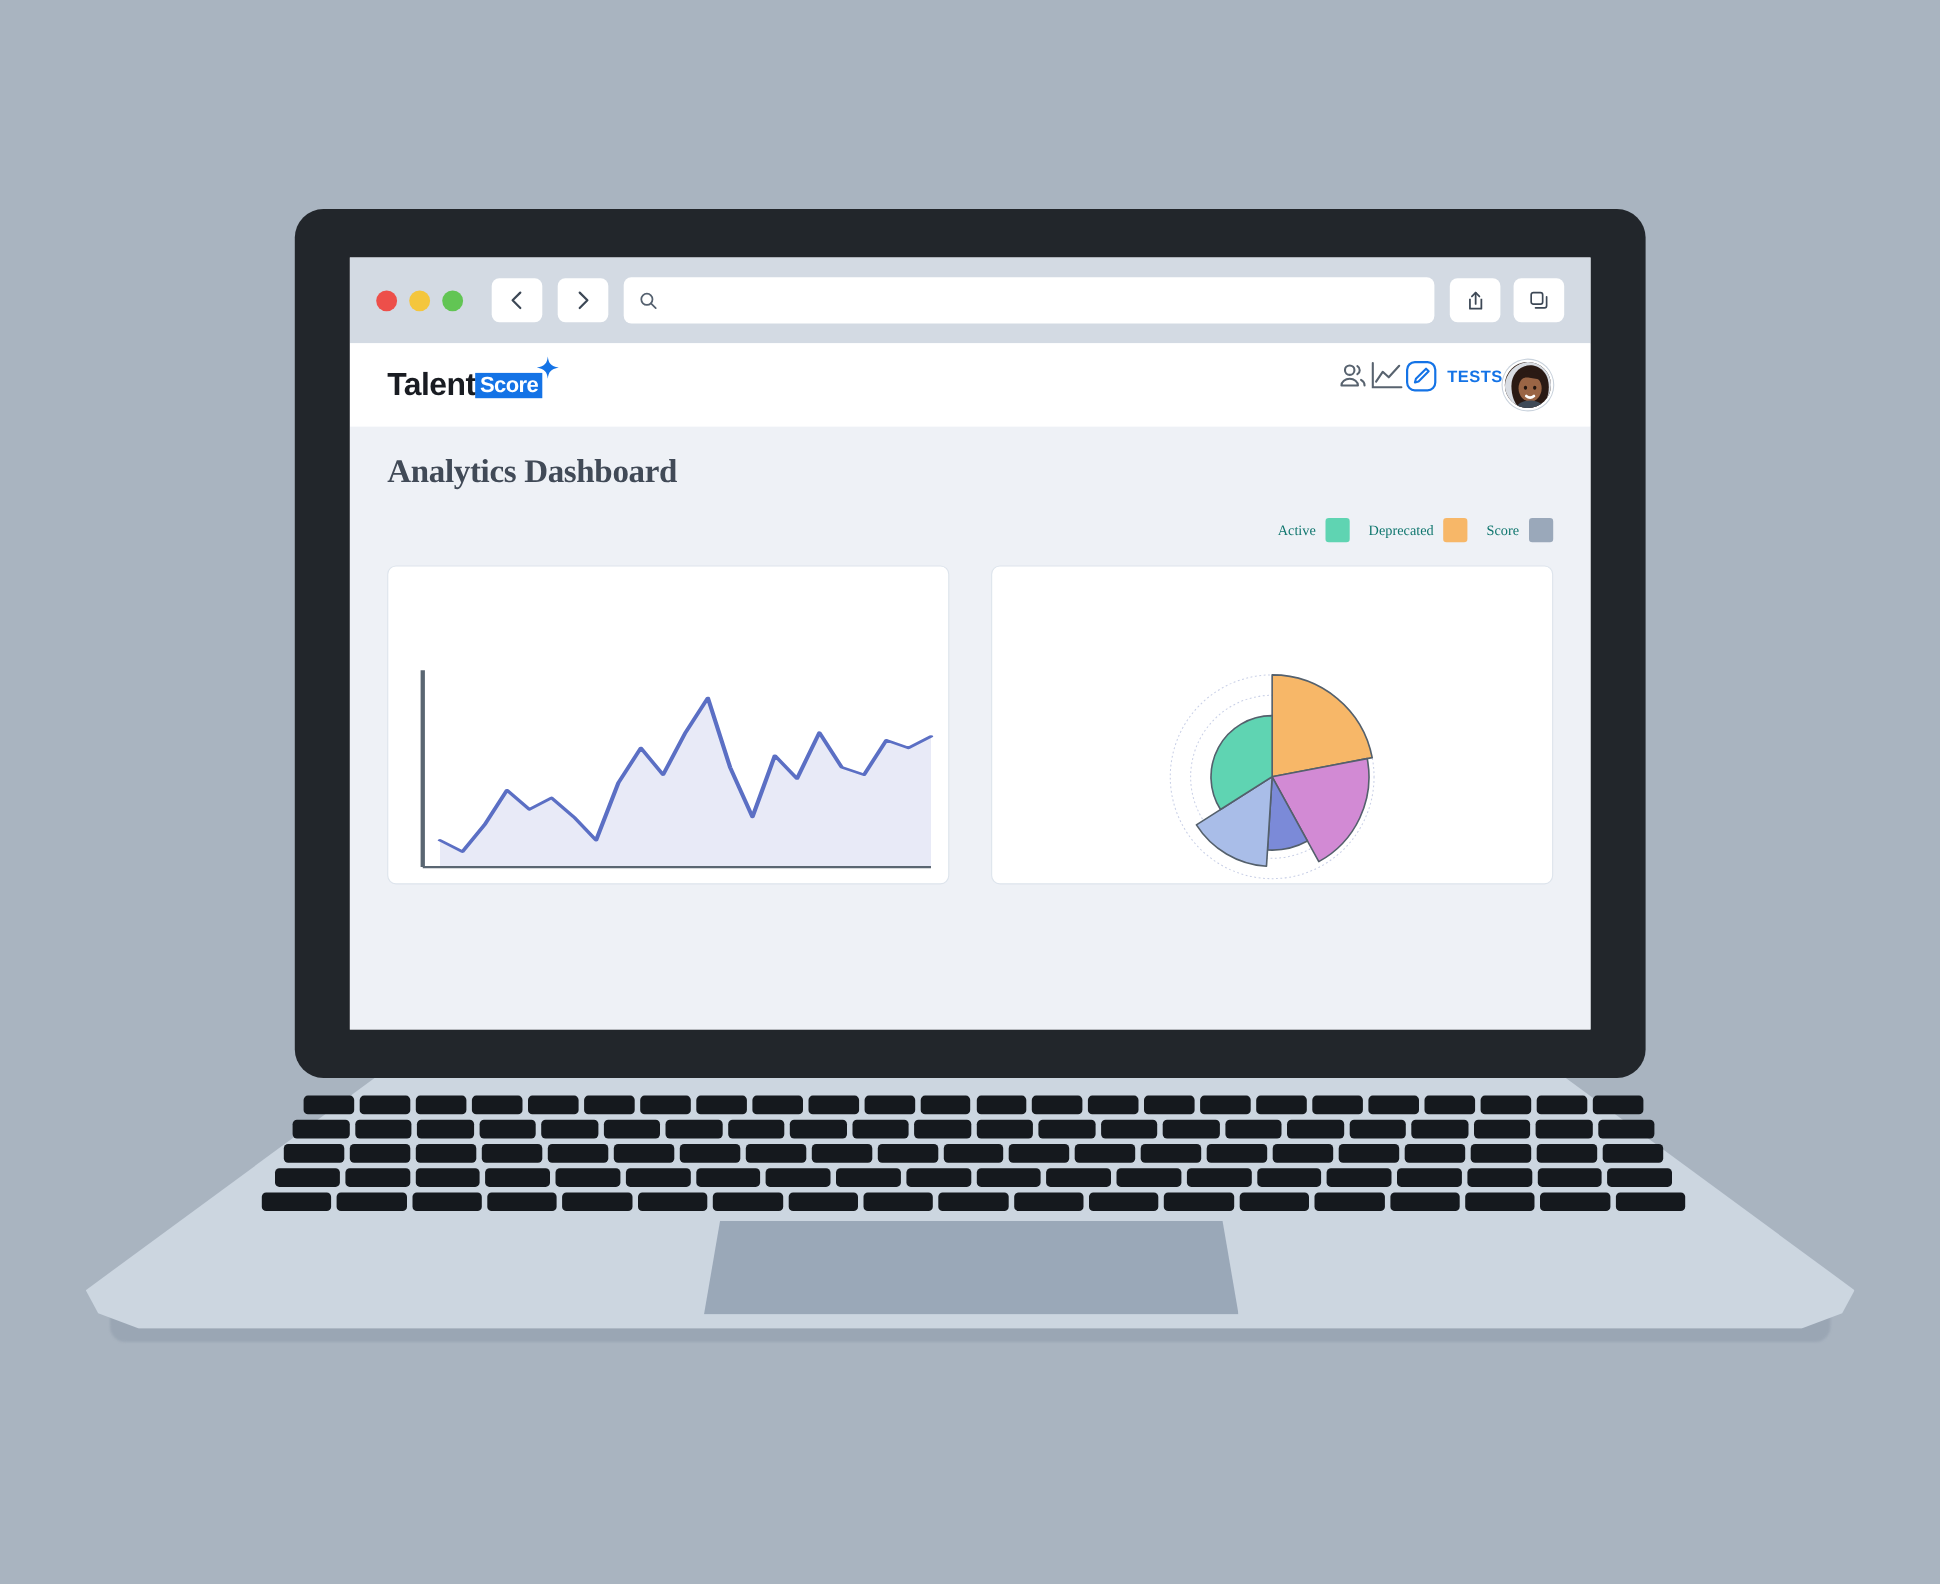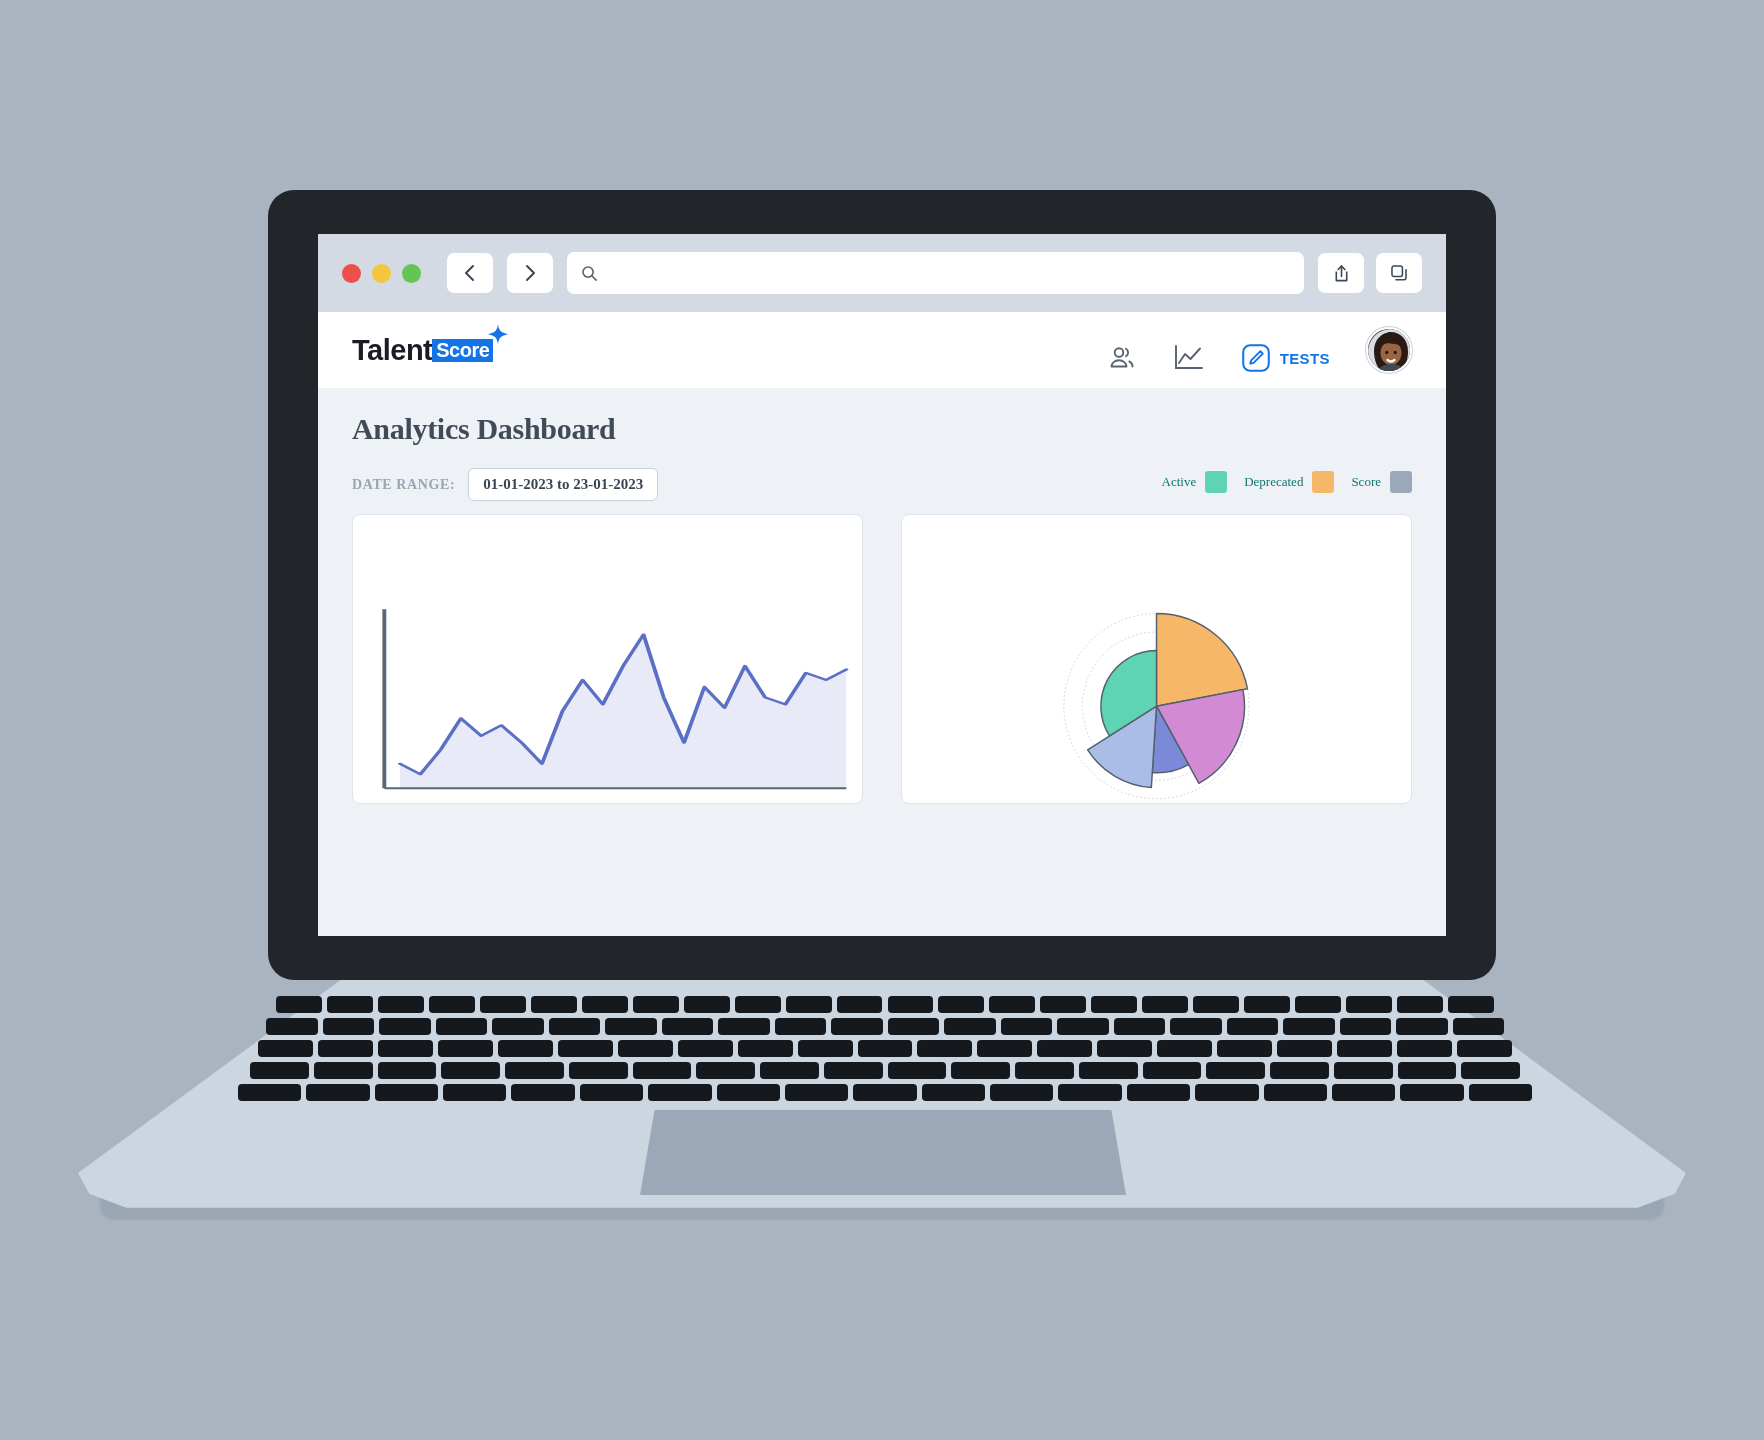--- a/index.html
+++ b/index.html
@@ -87,21 +87,21 @@
   .logo { position: relative; display: flex; align-items: center; }
   .logo-talent {
     font-size: 29px; font-weight: bold; color: #191c22; letter-spacing: -0.5px;
   }
   .logo-score {
     font-size: 20px; font-weight: bold; color: #ffffff;
     background: #1473e6; padding: 0 4px; letter-spacing: -0.5px;
   }
   .logo-spark { position: absolute; right: -18px; top: -12px; }
 
-  .nav { display: flex; align-items: flex-end; gap: 36px; }
+  .nav { display: flex; align-items: flex-start; }
   .navitem { display: flex; align-items: center; gap: 9px; cursor: pointer; }
   .tests-label {
     font-size: 15px; font-weight: bold; color: #1473e6; letter-spacing: 0.4px;
   }
   .avatar {
     width: 46px; height: 46px; border-radius: 50%; overflow: hidden;
     background: #3b2a22; position: relative; border: 2px solid #fff;
     box-shadow: 0 0 0 1px #c9d2dc;
   }
 
@@ -360,24 +360,20 @@
               <path d="M9 46 C10 38 16 35 23 35 C30 35 36 38 37 46 Z" fill="#3f4a57"></path>
             </g>
           </svg>
         </div>
       </div>
     </div>
 
     <div class="dash">
       <div class="page-title">Analytics Dashboard</div>
 
-      <div class="daterow">
-        <span class="daterange-label">DATE RANGE:</span>
-        <span class="daterange-value">01-01-2023 to 23-01-2023</span>
-      </div>
 
       <div class="legend">
         <div class="legend-item">
           <span class="legend-text">Active</span>
           <span class="swatch" id="sw0" style="background: rgb(95, 212, 178);"></span>
         </div>
         <div class="legend-item">
           <span class="legend-text">Deprecated</span>
           <span class="swatch" id="sw1" style="background: rgb(247, 183, 104);"></span>
         </div>

